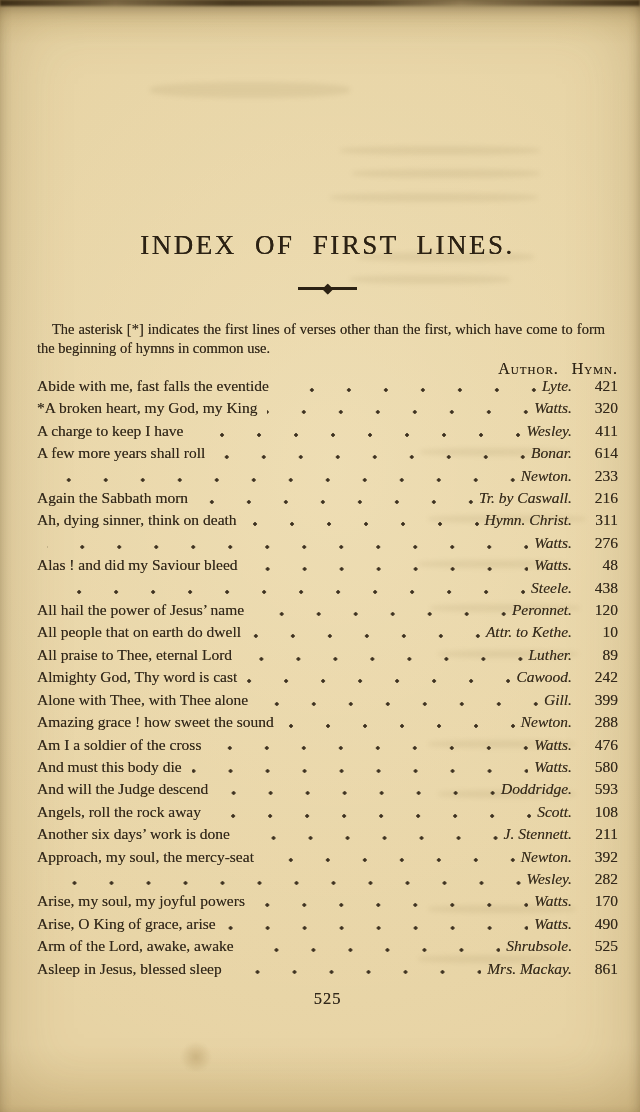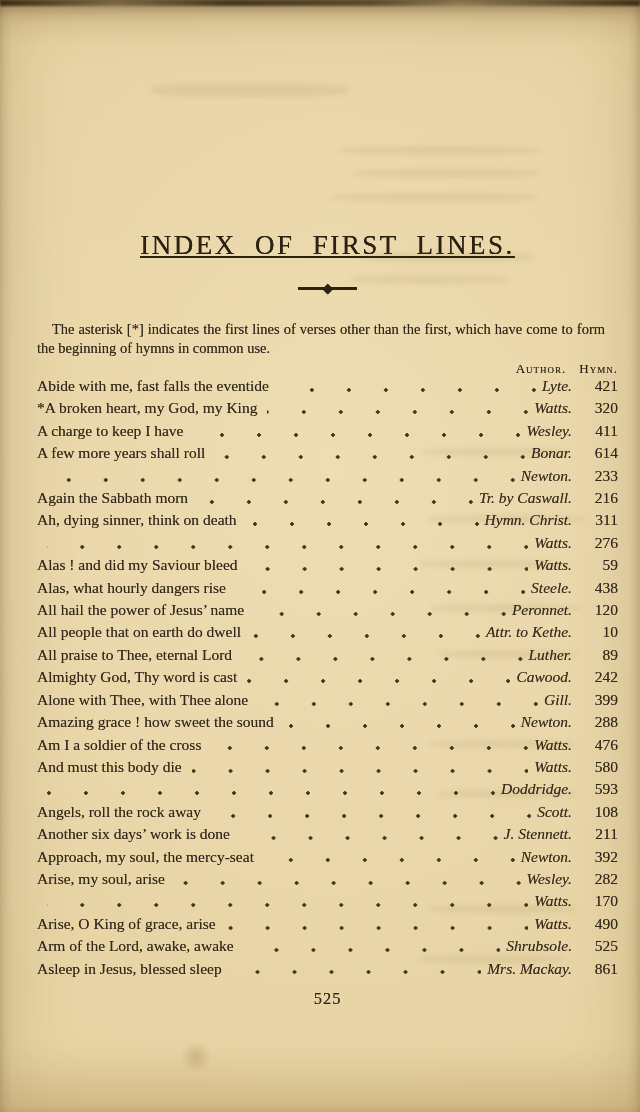--- a/index.html
+++ b/index.html
@@ -42,21 +42,20 @@
   .title {
     margin: 228px 0 0 0;
     font-size: 27px;
     font-weight: normal;
     line-height: 34px;
     text-align: center;
     letter-spacing: 2.5px;
     word-spacing: 9px;
     color: #2c2214;
     text-shadow: 0 0 0.6px #2c2214;
-    text-decoration: underline;
   }
   .divider {
     margin-top: 22px;
     height: 9px;
     display: flex;
     align-items: center;
     justify-content: center;
   }
   .divider .rule {
     width: 27px;
@@ -75,21 +74,21 @@
     margin: 27px 13px 0 0;
     font-size: 14.5px;
     line-height: 18.5px;
     text-align: justify;
     text-indent: 15px;
     text-shadow: 0 0 0.4px rgba(50,40,26,0.65);
   }
   .col-headers {
     margin-top: 5px;
     line-height: 14px;
-    font-size: 13px;
+    font-size: 16px;
     text-align: right;
     font-variant: small-caps;
     letter-spacing: 1px;
     color: #2f2516;
     text-shadow: 0 0 0.4px rgba(50,40,26,0.65);
   }
   .col-headers .author-h { margin-right: 13px; }
   .index-list {
     margin-top: -1px;
   }
@@ -235,25 +234,24 @@
   <div class="row">
     <span class="leader"></span>
     <span class="author">Watts.</span>
     <span class="num">276</span>
   </div>
 
   <div class="row">
     <span class="first">Alas ! and did my Saviour bleed</span>
     <span class="leader"></span>
     <span class="author">Watts.</span>
-    <span class="num">59</span>
-  </div>
-
-  <div class="row">
-    <span class="first">Alas, what hourly dangers rise</span>
+    <span class="num">48</span>
+  </div>
+
+  <div class="row">
     <span class="leader"></span>
     <span class="author">Steele.</span>
     <span class="num">438</span>
   </div>
 
 
   <div class="row">
     <span class="first">All hail the power of Jesus’ name</span>
     <span class="leader"></span>
     <span class="author">Peronnet.</span>
@@ -303,20 +301,21 @@
   </div>
 
   <div class="row">
     <span class="first">And must this body die</span>
     <span class="leader"></span>
     <span class="author">Watts.</span>
     <span class="num">580</span>
   </div>
 
   <div class="row">
+    <span class="first">And will the Judge descend</span>
     <span class="leader"></span>
     <span class="author">Doddridge.</span>
     <span class="num">593</span>
   </div>
 
   <div class="row">
     <span class="first">Angels, roll the rock away</span>
     <span class="leader"></span>
     <span class="author">Scott.</span>
     <span class="num">108</span>
@@ -330,27 +329,27 @@
   </div>
 
   <div class="row">
     <span class="first">Approach, my soul, the mercy-seat</span>
     <span class="leader"></span>
     <span class="author">Newton.</span>
     <span class="num">392</span>
   </div>
 
   <div class="row">
-    <span class="first">Arise, my soul, arise</span>
     <span class="leader"></span>
     <span class="author">Wesley.</span>
     <span class="num">282</span>
   </div>
 
   <div class="row">
+    <span class="first">Arise, my soul, my joyful powers</span>
     <span class="leader"></span>
     <span class="author">Watts.</span>
     <span class="num">170</span>
   </div>
 
   <div class="row">
     <span class="first">Arise, O King of grace, arise</span>
     <span class="leader"></span>
     <span class="author">Watts.</span>
     <span class="num">490</span>

